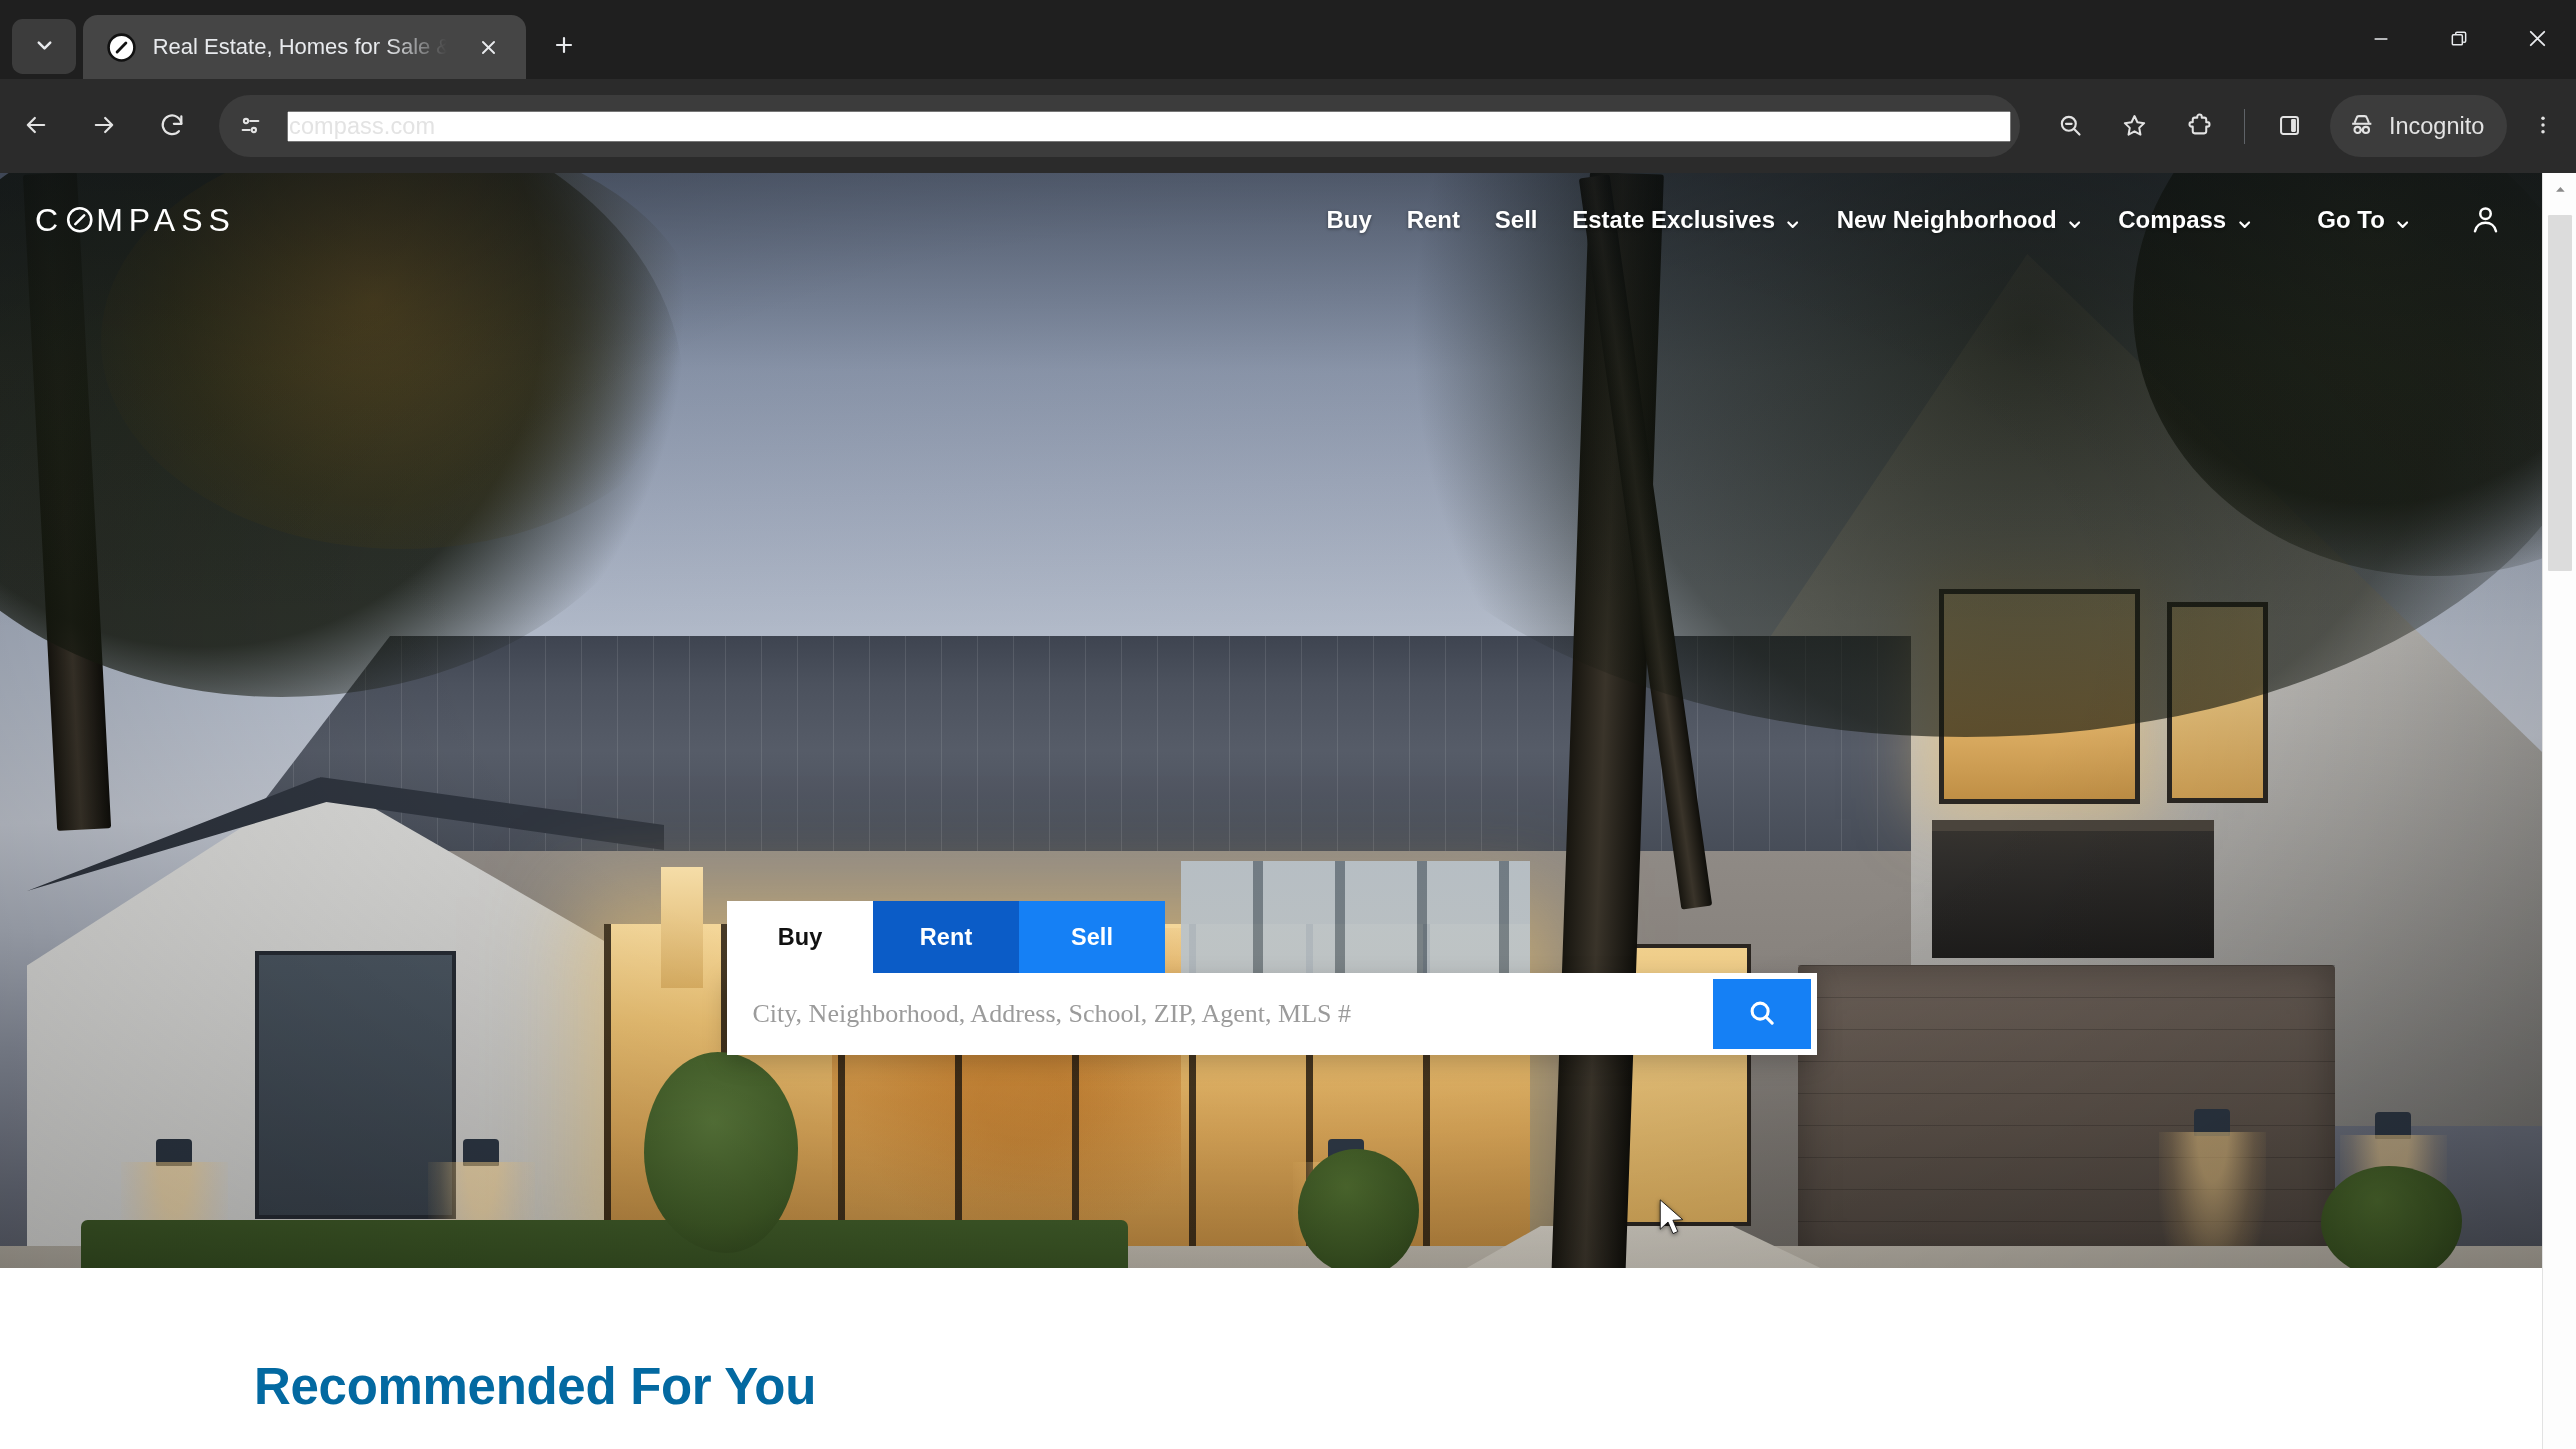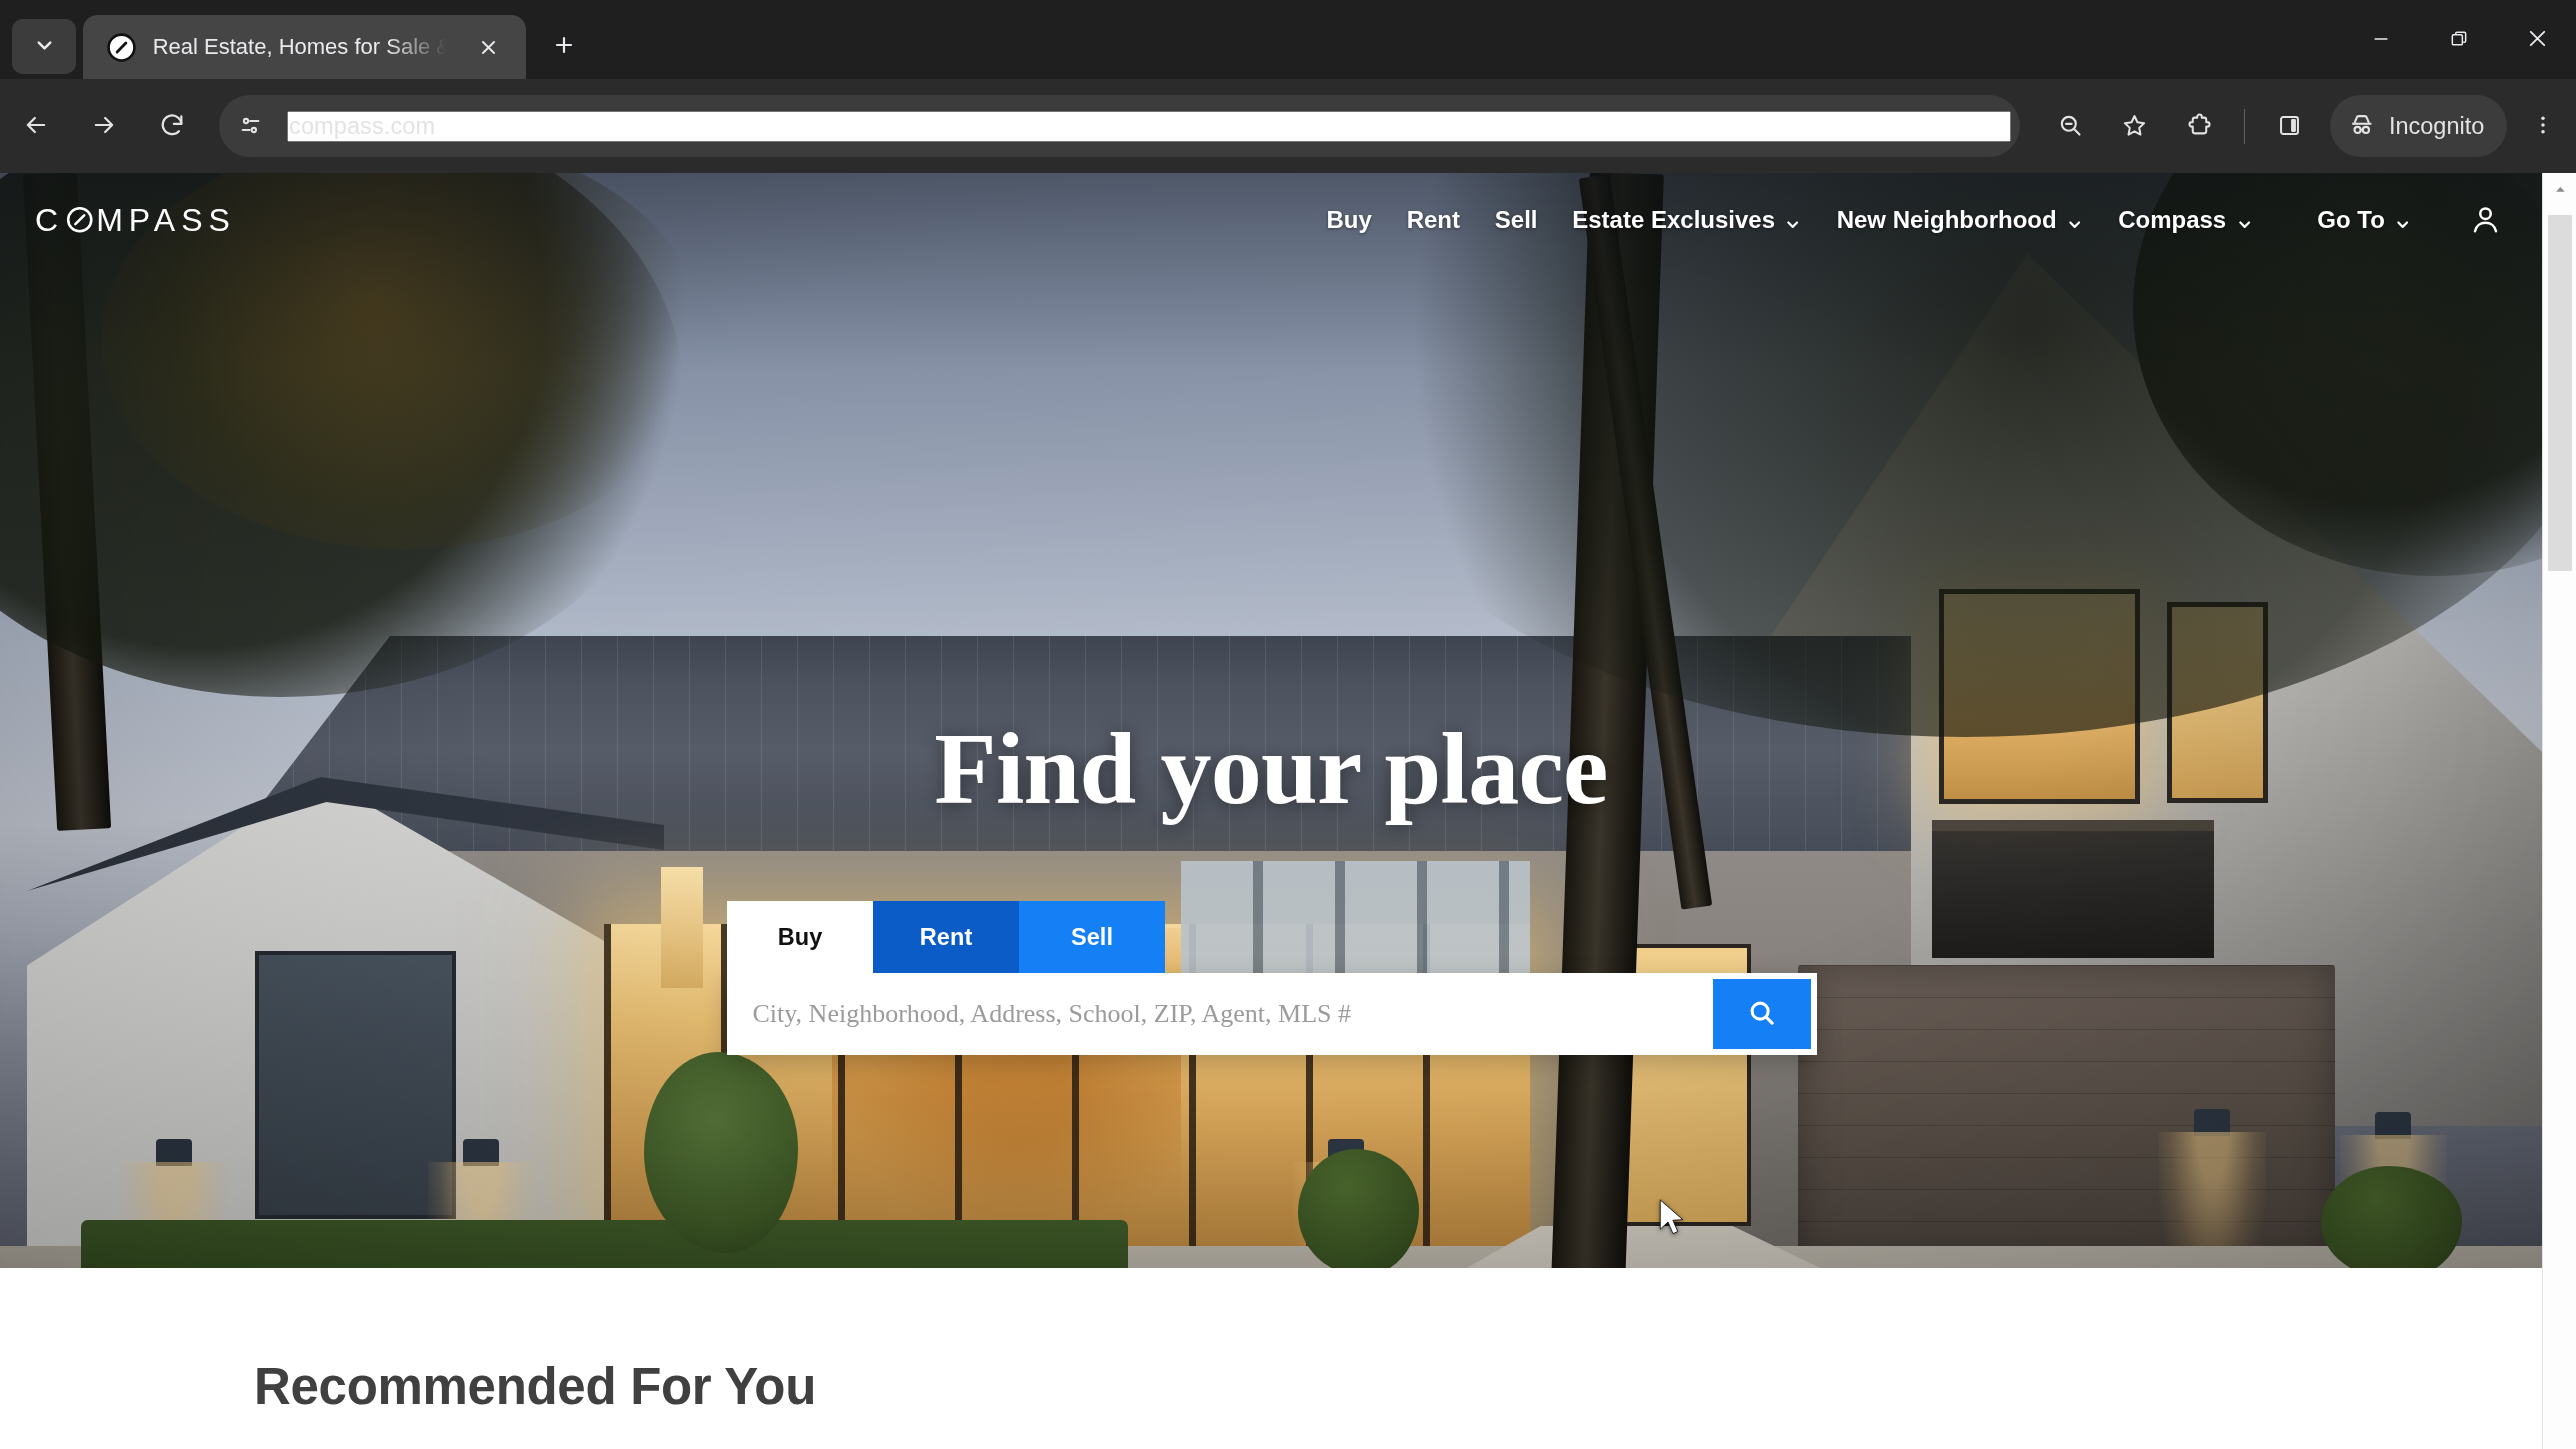--- a/index.html
+++ b/index.html
@@ -329,21 +329,21 @@
   }
   .search-input::placeholder { color:#9b9b9b; }
   .search-submit {
     width:98px; height:70px; background:#1580f5; border:0; margin-right:6px;
     display:flex; align-items:center; justify-content:center; flex:0 0 auto;
   }
   .search-submit svg { width:32px; height:32px; }
 
   
   .content-below { padding:89px 0 0 254px; background:#fff; }
-  .section-title { font-size:51px; font-weight:700; color:#404040; letter-spacing:-0.3px; }
+  .section-title { font-size:51px; font-weight:700; color:#0369a1; letter-spacing:-0.3px; }
 
   
   .pagescroll {
     position:absolute; right:0; top:173px; width:34px; height:1276px;
     background:#fdfdfd; border-left:0.7px solid #e2e2e2;
   }
   .sb-arrow {
     width:34px; height:34px; display:flex; align-items:center; justify-content:center;
   }
   .sb-arrow svg { width:14.8px; height:14.8px; }
@@ -628,21 +628,20 @@
             <span>
               <svg viewBox="0 0 24 24" fill="none" stroke="#fff" stroke-width="1.7" stroke-linecap="round" stroke-linejoin="round">
                 <circle cx="12" cy="8" r="3.6"></circle>
                   <path d="M4.8 20c.8-3.7 3.7-5.8 7.2-5.8S18.4 16.3 19.2 20"></path>
                 </svg>
             </span>
           </div>
         </nav>
       </div>
 
-      <h1 class="hero-title">Find your place</h1>
 
       <div class="search-widget">
         <div class="search-tabs">
           <div class="search-tab active">
             <span>Buy</span>
           </div>
           <div class="search-tab hover">
             <span>Rent</span>
           </div>
           <div class="search-tab plain">

